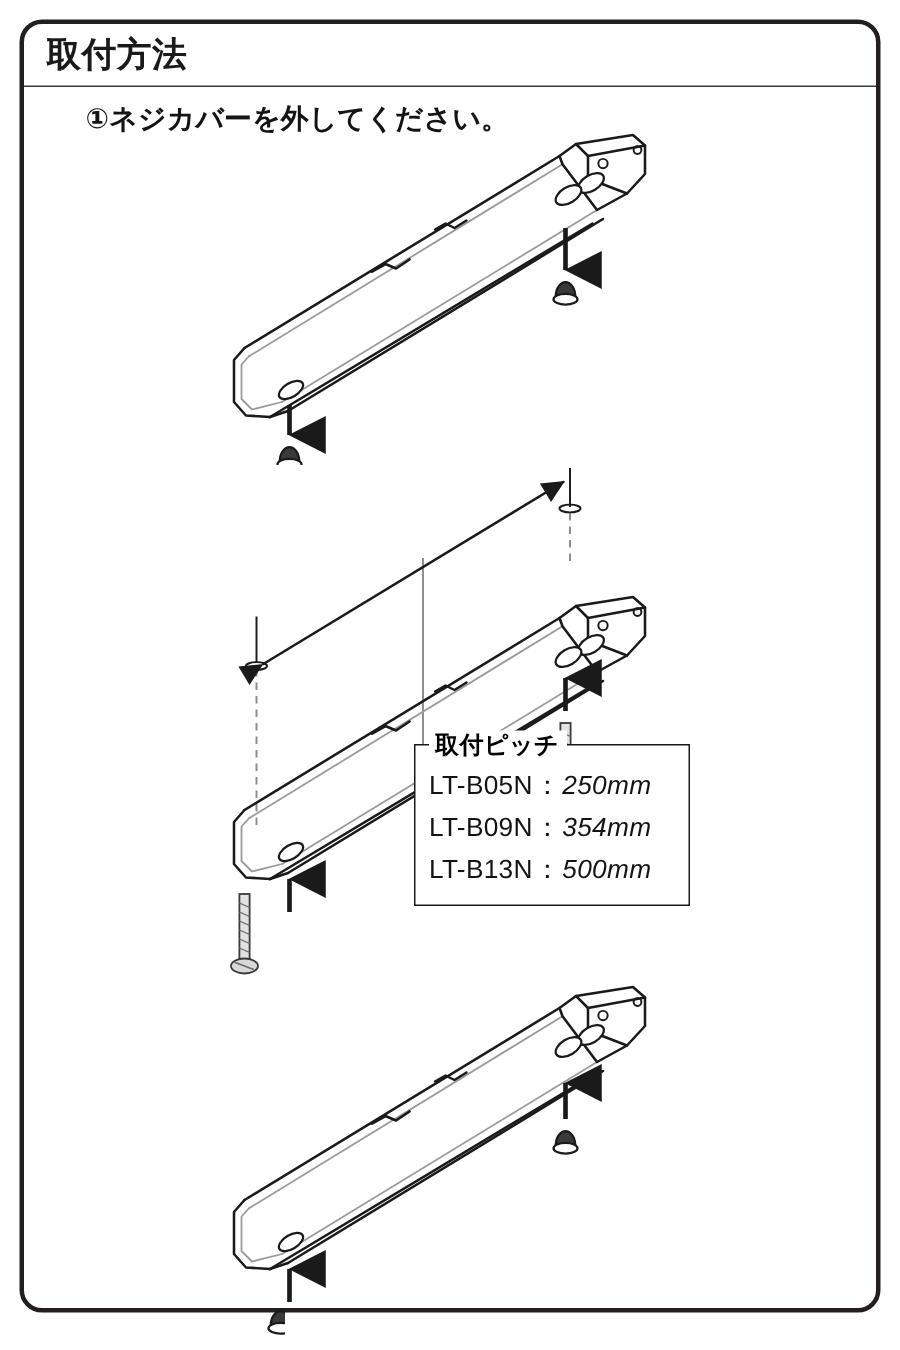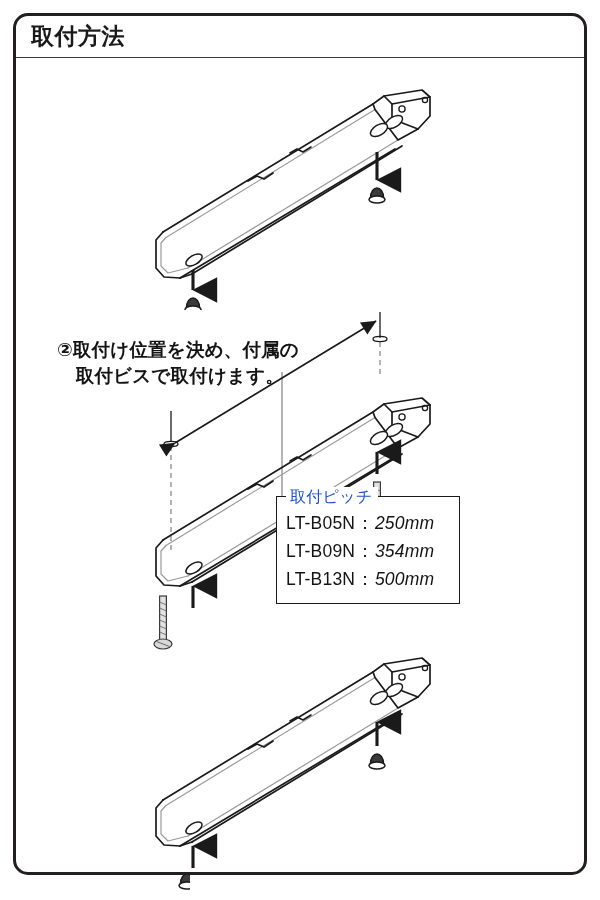--- a/index.html
+++ b/index.html
@@ -96,23 +96,23 @@
     border: 1.6px solid #1a1a1a;
     background: #ffffff;
   }
   .pitch-legend {
     position: absolute;
     left: 286px;
     top: 487px;
     background: #ffffff;
     padding: 0 5px 0 4px;
     font-size: 16px;
-    font-weight: normal;
+    font-weight: bold;
     letter-spacing: 0.3px;
-    color: #1d4ed8;
+    color: #000000;
     white-space: nowrap;
   }
   .pitch-rows {
     position: absolute;
     left: 286px;
     top: 509px;
     width: 170px;
     text-align: center;
   }
   .pitch-row {
@@ -132,20 +132,21 @@
 
 <div class="page">
 
   <div class="frame"></div>
 
   <div class="title-bar">
     <span class="title-text">取付方法</span>
   </div>
   <div class="title-rule"></div>
 
+  <div class="step-text" id="step1-text">①ネジカバーを外してください。</div>
 
   <div class="illus" id="illus-1">
     <svg width="340" height="238" viewBox="0 0 340 238" xmlns="http://www.w3.org/2000/svg">
       <defs>
         <marker id="ah-down-1" markerWidth="9" markerHeight="9" refX="4.5" refY="8.4" orient="auto">
           <path d="M0.4,0.6 L4.5,8.6 L8.6,0.6 Z" fill="#1a1a1a"></path>
         </marker>
       </defs>
       <g fill="none" stroke="#1a1a1a" stroke-width="1.7" stroke-linejoin="round" stroke-linecap="round">
 
@@ -202,22 +203,20 @@
       <g>
         <line x1="63" y1="198" x2="63" y2="218" stroke="#1a1a1a" stroke-width="3.1" marker-end="url(#ah-down-1)"></line>
       </g>
       <g stroke="#1a1a1a" stroke-width="1.5" fill="#ffffff">
         <path d="M56.5,236 C56.5,229.5 60,226 63,226 C66,226 69.5,229.5 69.5,236 Z" fill="#3a3a3a" stroke="#1a1a1a"></path>
         <ellipse cx="63" cy="237.5" rx="8" ry="3.6"></ellipse>
       </g>
     </svg>
   </div>
 
-  <div class="step-text" id="step2-text">②取付け位置を決め、付属の
-　取付ビスで取付けます。</div>
 
   <div class="illus" id="illus-2">
     <svg width="340" height="300" viewBox="0 0 340 300" xmlns="http://www.w3.org/2000/svg">
       <defs>
         <marker id="ah-dim-a" markerWidth="10" markerHeight="10" refX="9" refY="5" orient="auto">
           <path d="M0.5,0.8 L9.4,5 L0.5,9.2 Z" fill="#1a1a1a"></path>
         </marker>
         <marker id="ah-up-2" markerWidth="9" markerHeight="9" refX="4.5" refY="0.6" orient="auto">
           <path d="M0.4,8.4 L4.5,0.4 L8.6,8.4 Z" fill="#1a1a1a"></path>
         </marker>

